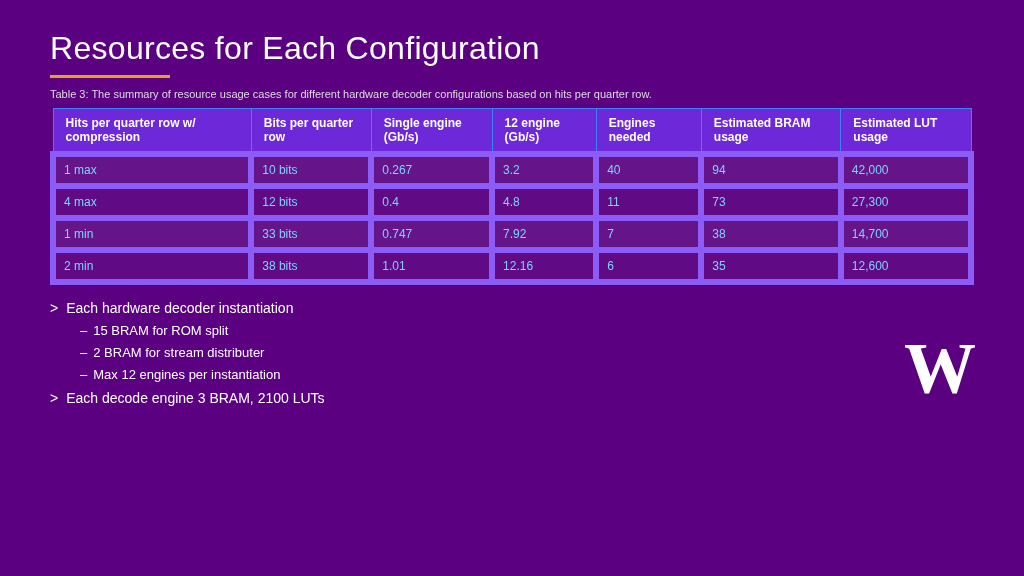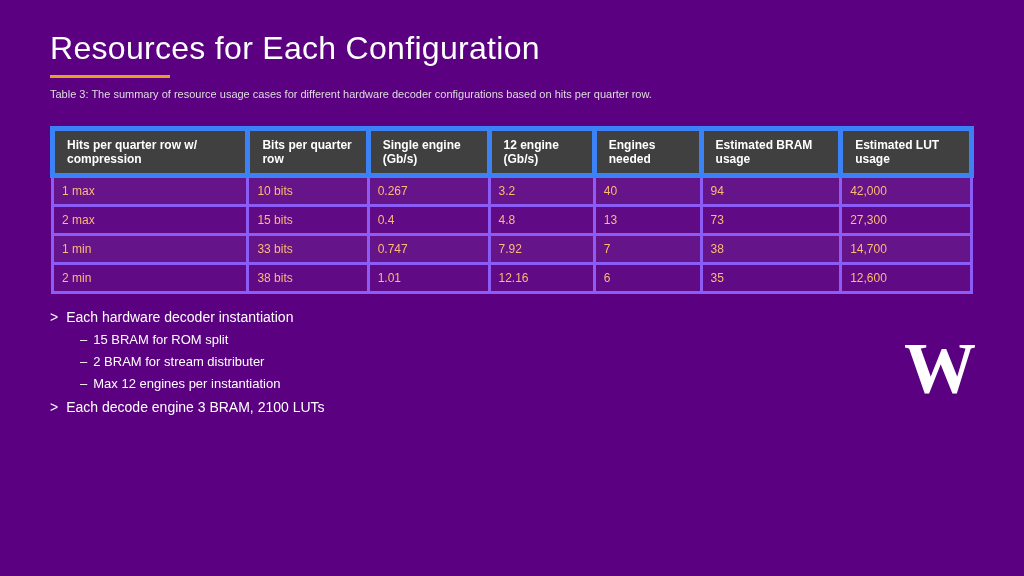--- a/index.html
+++ b/index.html
@@ -32,45 +32,45 @@
     .title-underline {
       width: 120px;
       height: 3px;
       background-color: #e8a020;
       margin-bottom: 10px;
     }
 
     .caption {
       font-size: 11px;
       color: #ddd;
-      margin-bottom: 26px;
+      margin-bottom: 8px;
     }
 
     .data-table {
       width: 100%;
       border-collapse: collapse;
       font-size: 12px;
       margin-bottom: 12px;
     }
 
     .data-table th {
-      background-color: #404040;
-      border: 5px solid #3b82f6;
+      background-color: #6d28d9;
+      border: 1px solid #3b82f6;
       padding: 7px 12px;
       text-align: left;
       font-weight: 600;
       color: white;
       vertical-align: top;
     }
 
     .data-table td {
-      border: 3px solid #8b5cf6;
+      border: 6px solid #8b5cf6;
       padding: 6px 8px;
       background-color: rgba(255,255,255,0.08);
-      color: #fdba74;
+      color: #7dd3fc;
       vertical-align: middle;
     }
 
     .data-table tr:nth-child(even) td {
       background-color: rgba(255,255,255,0.04);
     }
 
     .bullets {
       font-size: 14px;
       color: white;
@@ -146,25 +146,25 @@
     <tr>
           <td>1 max</td>
           <td>10 bits</td>
           <td>0.267</td>
           <td>3.2</td>
           <td>40</td>
           <td>94</td>
           <td>42,000</td>
         </tr>
         <tr>
-          <td>2 max</td>
-          <td>15 bits</td>
+          <td>4 max</td>
+          <td>12 bits</td>
           <td>0.4</td>
           <td>4.8</td>
-          <td>13</td>
+          <td>11</td>
           <td>73</td>
           <td>27,300</td>
         </tr>
         <tr>
           <td>1 min</td>
           <td>33 bits</td>
           <td>0.747</td>
           <td>7.92</td>
           <td>7</td>
           <td>38</td>

